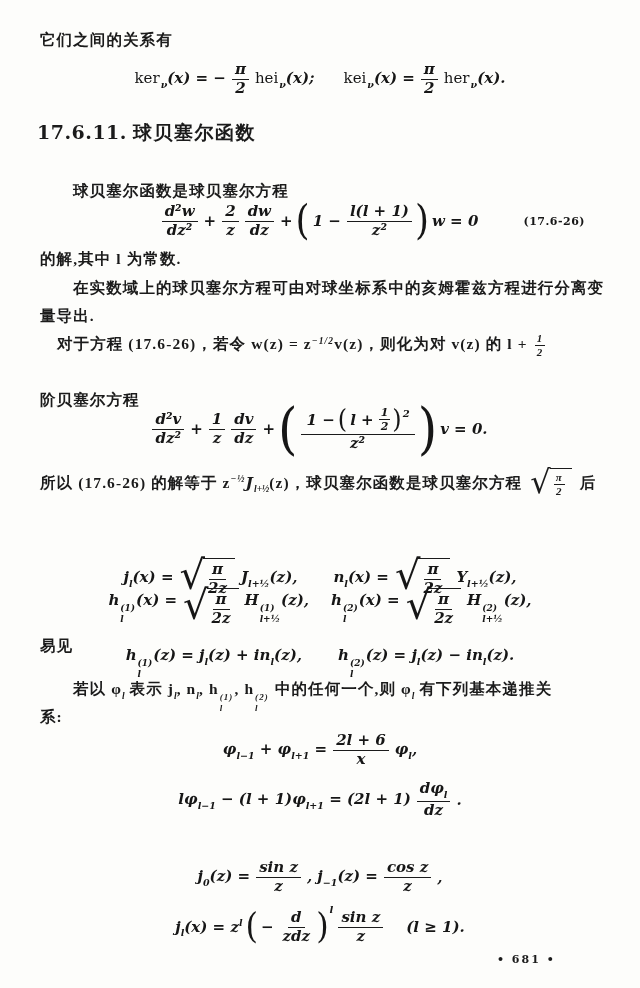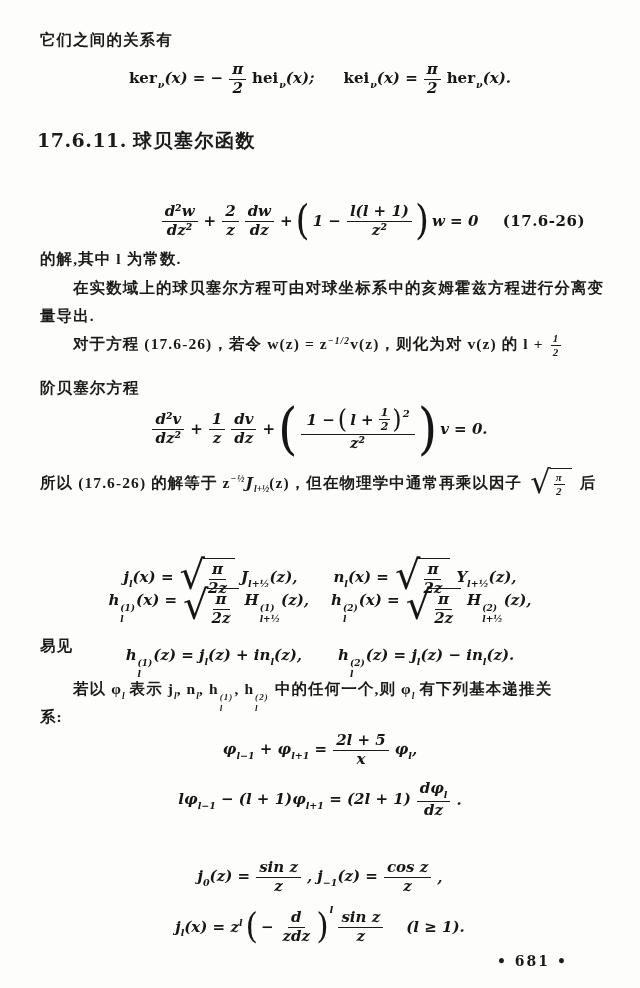--- a/index.html
+++ b/index.html
@@ -11,21 +11,21 @@
   .line{position:absolute;white-space:nowrap;}
   .cn{font-size:15.5px;font-weight:600;letter-spacing:1.1px;line-height:1.25;}
   .heading{font-size:19px;font-weight:700;letter-spacing:1.5px;}
   .heading .hnum{letter-spacing:0.5px;margin-right:6px;font-family:"DejaVu Serif",serif;}
 
   
   .eq{position:absolute;left:0;width:640px;display:flex;justify-content:center;
       align-items:center;font-size:15px;font-weight:600;
       font-family:"DejaVu Serif",serif;color:#161616;}
   .tk{font-style:italic;margin:0 3px;white-space:nowrap;}
-  .fname{font-style:normal;font-weight:700;margin-right:1px;}
+  .fname{font-style:normal;font-weight:400;margin-right:1px;}
   .sb{font-size:9.5px;vertical-align:-4.5px;font-style:italic;letter-spacing:0;}
   .sp{font-size:9.5px;vertical-align:5.5px;font-style:italic;}
   .spp{font-size:10px;align-self:flex-start;margin:1px 2px 0 1px;font-style:italic;}
 
   .frac{display:inline-flex;flex-direction:column;align-items:center;margin:0 3px;font-style:italic;}
   .frac .fn{display:block;padding:0 3px 1px;border-bottom:1.4px solid #1b1b1b;line-height:1.05;}
   .frac .fd{display:block;padding:1px 3px 0;line-height:1.05;}
   .fnx{display:inline-flex;align-items:center;padding:0 3px 1px;border-bottom:1.4px solid #1b1b1b;}
   .sfrac{display:inline-flex;flex-direction:column;align-items:center;font-size:11px;
          vertical-align:middle;margin:0 2px;font-style:italic;line-height:1;}
@@ -43,22 +43,22 @@
   .sqrt .rad{font-style:normal;font-weight:400;line-height:1;font-family:"DejaVu Sans",sans-serif;}
   .sqrt .under{border-top:1.6px solid #1b1b1b;padding:3px 5px 1px 2px;margin-left:-2px;
                display:inline-flex;align-items:center;}
   .rad-lg{font-size:40px;transform:translateY(-3px);}
   .rad-sm{font-size:32px;transform:translateY(-2px);}
 
   .stack{display:inline-flex;flex-direction:column;align-items:flex-start;font-size:9px;
          line-height:1.2;vertical-align:-6px;font-style:italic;margin:0 1px;}
   .gap{display:inline-block;width:30px;}
   .eqtag{position:absolute;right:55px;top:50%;transform:translateY(-50%);
-         font-style:normal;font-weight:700;font-size:15px;letter-spacing:0.5px;}
-  .pageno{font-family:"DejaVu Serif",serif;font-weight:700;font-size:14px;letter-spacing:2px;}
+         font-style:normal;font-weight:700;font-size:11px;letter-spacing:0.5px;}
+  .pageno{font-family:"DejaVu Serif",serif;font-weight:700;font-size:11px;letter-spacing:2px;}
 </style>
 </head>
 <body>
 
 <div class="page">
 
   <div class="line cn" style="left:40px;top:30px">它们之间的关系有</div>
 
   <div class="eq" style="top:58px;height:42px">
     <span class="tk"><span class="fname">ker</span><span class="sb">ν</span><span>(x) = −</span></span>
@@ -68,24 +68,25 @@
       </span>
     <span class="tk"><span class="fname">hei</span><span class="sb">ν</span><span>(x);</span></span>
     <span class="tk" style="margin-left:26px"><span class="fname">kei</span><span class="sb">ν</span><span>(x) =</span></span>
     <span class="frac">
         <span class="fn">π</span>
         <span class="fd">2</span>
       </span>
     <span class="tk"><span class="fname">her</span><span class="sb">ν</span><span>(x).</span></span>
   </div>
 
-  <div class="line heading" style="left:37px;top:128px">
+  <div class="line heading" style="left:37px;top:120px">
     <span class="hnum">17.6.11.</span><span>球贝塞尔函数</span>
   </div>
 
+  <div class="line cn" style="left:73px;top:181px">球贝塞尔函数是球贝塞尔方程</div>
 
   <div class="eq" style="top:196px;height:50px">
     <span class="frac">
         <span class="fn">d²w</span>
         <span class="fd">dz²</span>
       </span>
     <span class="tk">+</span>
     <span class="frac">
         <span class="fn">2</span>
         <span class="fd">z</span>
@@ -104,29 +105,29 @@
     <span class="bp bp-md">)</span>
     <span class="tk">w = 0</span>
     <span class="eqtag">(17.6-26)</span>
   </div>
 
   <div class="line cn" style="left:73px;top:278px">在实数域上的球贝塞尔方程可由对球坐标系中的亥姆霍兹方程进行分离变</div>
 
   <div class="line cn" style="left:40px;top:249px">的解,其中 l 为常数.</div>
   <div class="line cn" style="left:40px;top:306px">量导出.</div>
 
-  <div class="line cn" style="left:73px;top:333px">
+  <div class="line cn" style="left:57px;top:333px">
     <span>对于方程 (17.6-26)，若令 w(z) = z</span><span class="sp">−1/2</span><span>v(z)，则化为对 v(z) 的 l +</span>
     <span class="sfrac">
         <span class="fn">1</span>
         <span class="fd">2</span>
       </span>
   </div>
 
-  <div class="line cn" style="left:40px;top:378px">阶贝塞尔方程</div>
+  <div class="line cn" style="left:40px;top:390px">阶贝塞尔方程</div>
 
   <div class="eq" style="top:396px;height:66px">
     <span class="frac">
         <span class="fn">d²v</span>
         <span class="fd">dz²</span>
       </span>
     <span class="tk">+</span>
     <span class="frac">
         <span class="fn">1</span>
         <span class="fd">z</span>
@@ -149,21 +150,21 @@
         <span class="bp bp-in">)</span>
         <span class="spp">2</span>
       </span>
       <span class="fd">z²</span>
     </span>
     <span class="bp bp-lg">)</span>
     <span class="tk">v = 0.</span>
   </div>
 
   <div class="line cn" style="left:40px;top:468px">
-    <span>所以 (17.6-26) 的解等于 z</span><span class="sp">−½</span><span style="font-style:italic;font-family:'DejaVu Serif',serif">J</span><span class="sb">l+½</span><span>(z)，但在物理学中通常再乘以因子</span>
+    <span>所以 (17.6-26) 的解等于 z</span><span class="sp">−½</span><span style="font-style:italic;font-family:'DejaVu Serif',serif">J</span><span class="sb">l+½</span><span>(z)，球贝塞尔函数是球贝塞尔方程</span>
     <span class="sqrt" style="vertical-align:middle">
         <span class="rad rad-sm">√</span>
         <span class="under">
           <span class="sfrac">
             <span class="fn">π</span>
             <span class="fd">2</span>
           </span>
         </span>
       </span>
     <span>后</span>
@@ -254,21 +255,21 @@
       </span><span>, h</span><span class="stack">
         <span>(2)</span>
         <span>l</span>
       </span><span> 中的任何一个,则 φ</span><span class="sb">l</span><span> 有下列基本递推关</span>
   </div>
   <div class="line cn" style="left:40px;top:707px">系:</div>
 
   <div class="eq" style="top:728px;height:44px">
     <span class="tk"><span>φ</span><span class="sb">l−1</span><span> + φ</span><span class="sb">l+1</span><span> =</span></span>
     <span class="frac">
-        <span class="fn">2l + 5</span>
+        <span class="fn">2l + 6</span>
         <span class="fd">x</span>
       </span>
     <span class="tk"><span>φ</span><span class="sb">l</span><span>,</span></span>
   </div>
 
   <div class="eq" style="top:778px;height:44px">
     <span class="tk"><span>lφ</span><span class="sb">l−1</span><span> − (l + 1)φ</span><span class="sb">l+1</span><span> = (2l + 1)</span></span>
     <span class="frac">
         <span class="fn"><span>dφ</span><span class="sb">l</span></span>
         <span class="fd">dz</span>

